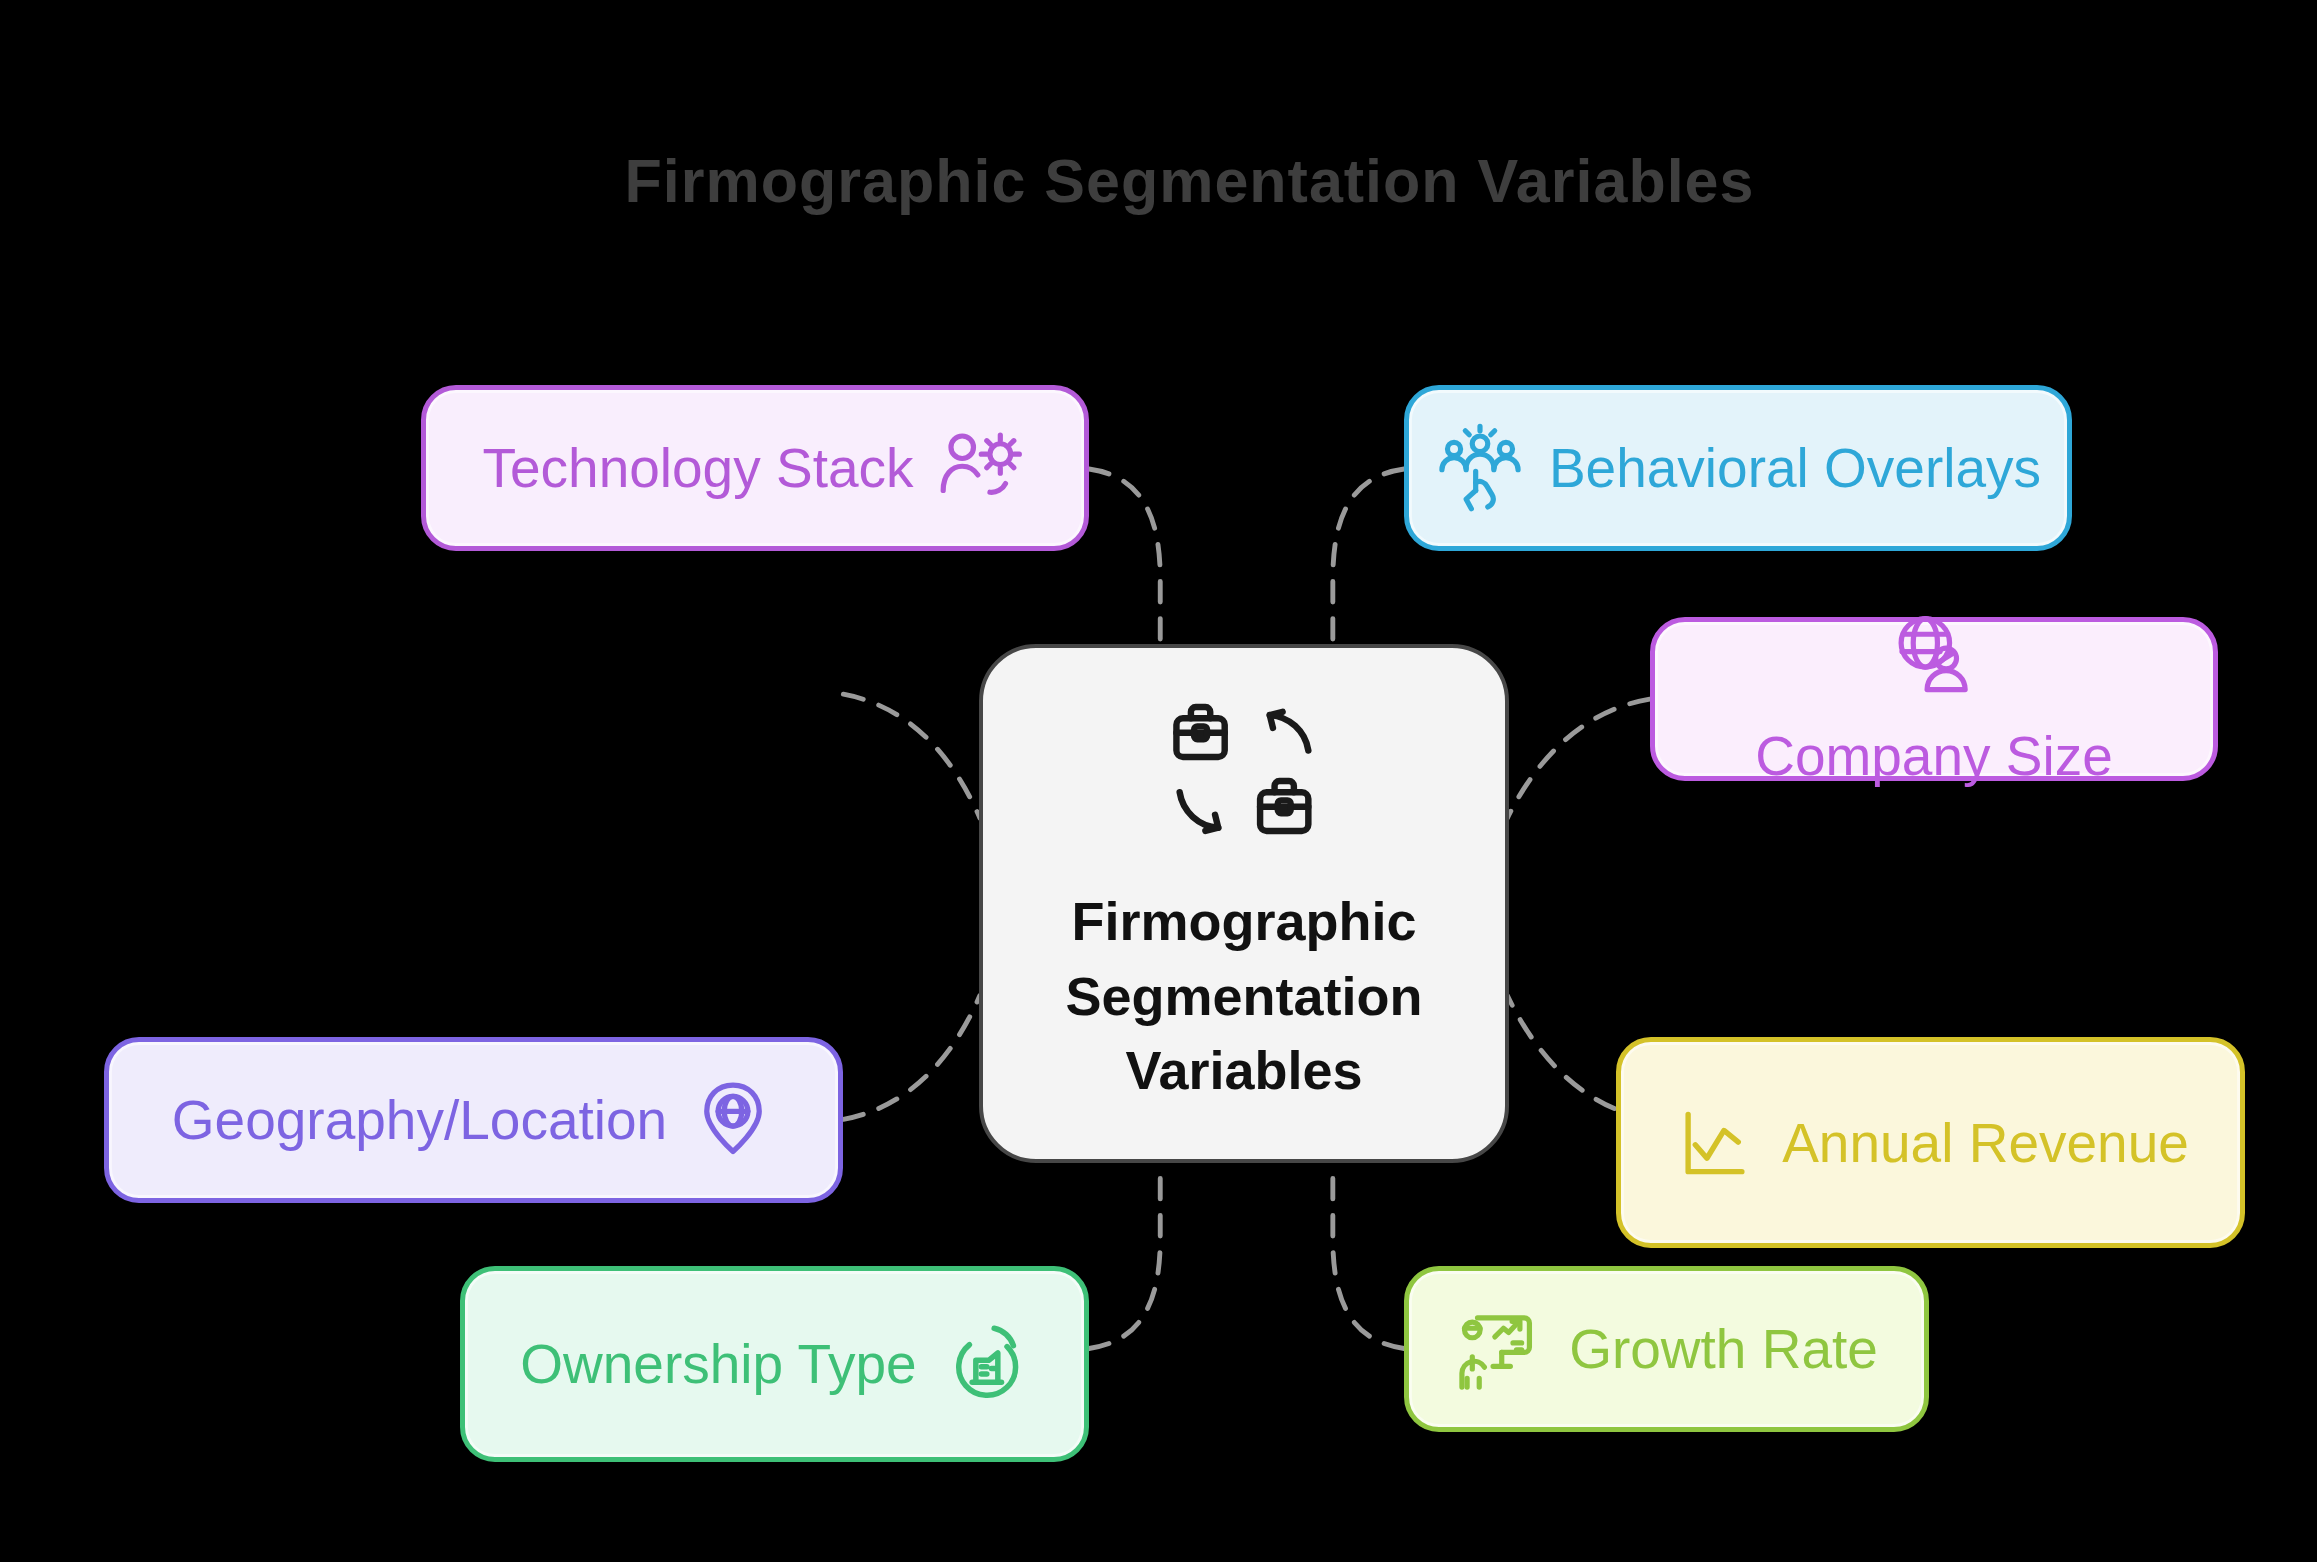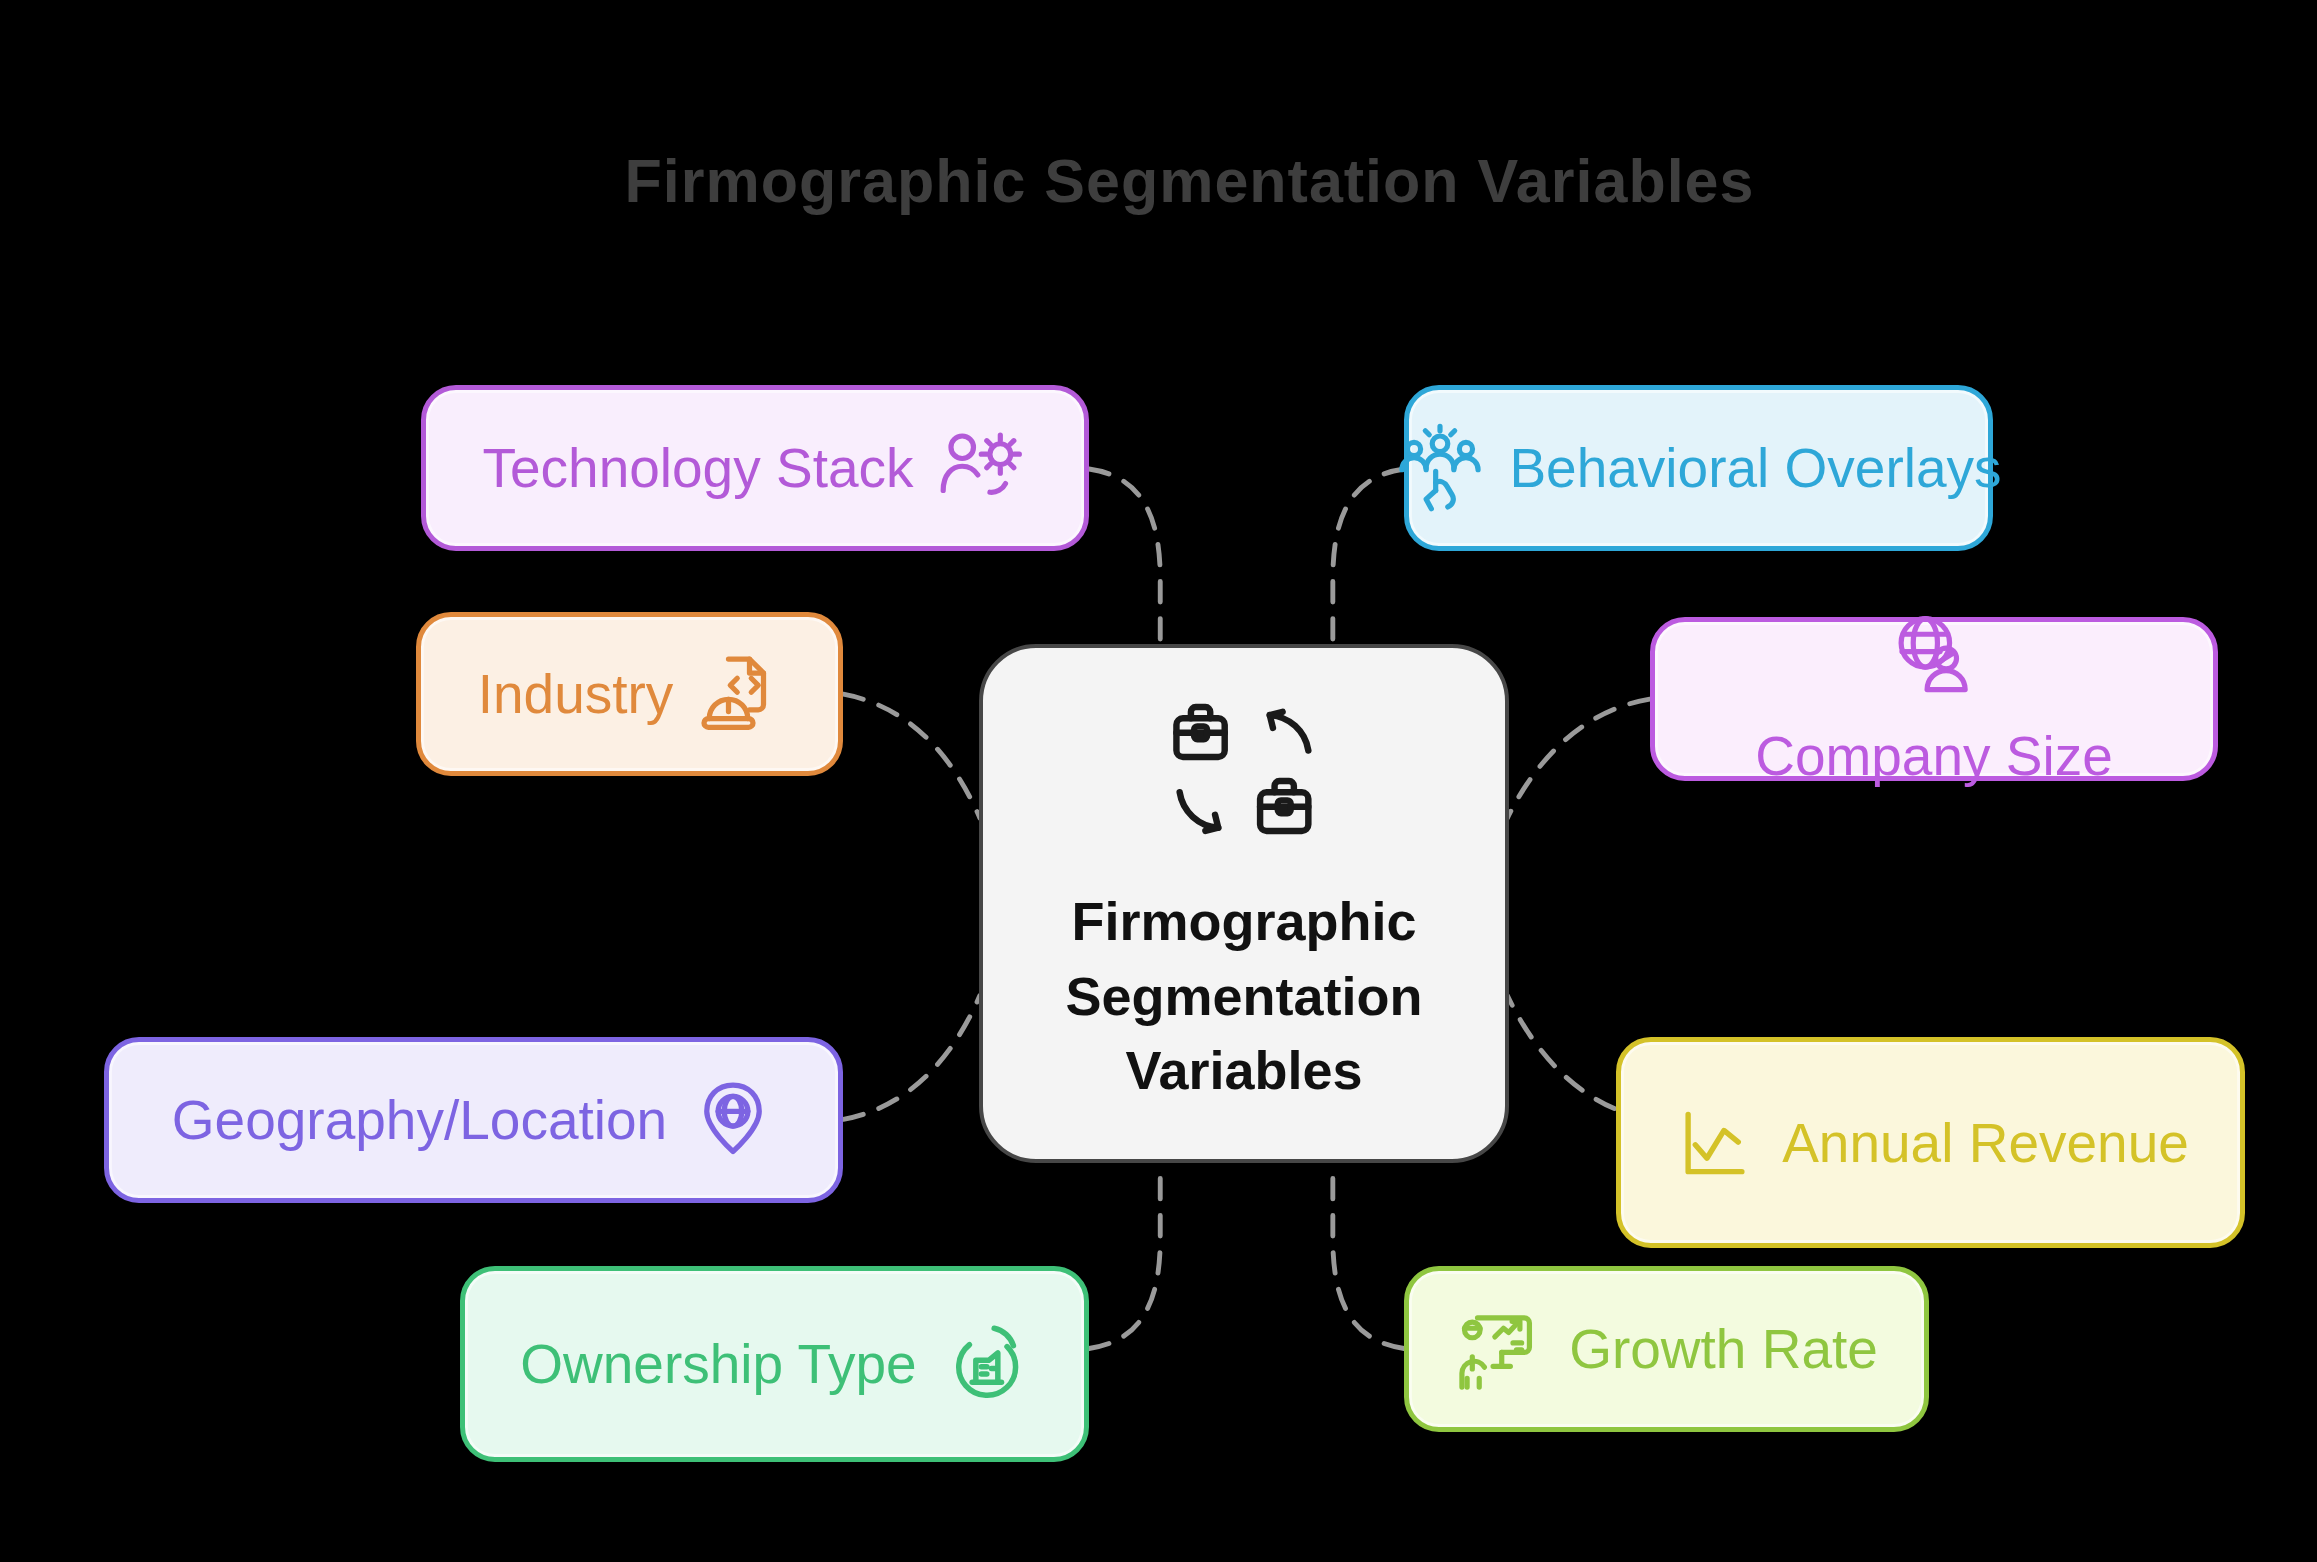--- a/index.html
+++ b/index.html
@@ -40,21 +40,21 @@
     font-size:54px; font-weight:bold; line-height:1.38; text-align:center;
     margin-top:37px; color:var(--center-text,#111); width:449px;
   }
   .ic { stroke:currentColor; fill:none; stroke-width:3; stroke-linecap:round; stroke-linejoin:round; }
   .ic-center { stroke:#1a1a1a; fill:none; stroke-width:4; stroke-linecap:round; stroke-linejoin:round; }
 
   .pos-technology-stack { left:390px; top:385px; width:668px; height:166px; }
   .pos-industry        { left:385px; top:612px; width:427px; height:164px; }
   .pos-geography       { left:73px;  top:1037px; width:739px; height:166px; }
   .pos-ownership       { left:429px; top:1266px; width:629px; height:196px; }
-  .pos-behavioral      { left:1373px; top:385px; width:589px; height:166px; }
+  .pos-behavioral      { left:1373px; top:385px; width:668px; height:166px; }
   .pos-company         { left:1619px; top:617px; width:568px; height:164px;flex-direction:column; }
   .pos-annual          { left:1585px; top:1037px; width:629px; height:211px; }
   .pos-growth          { left:1373px; top:1266px; width:525px; height:166px; }
   .pos-center          { left:948px; top:644px; width:530px; height:519px; }
 </style>
 </head>
 <body>
 
 <div class="canvas" style="--bg: #000000; --connector-color: #9a9a9a; --title-color: #3e3e3e;">
 
@@ -97,31 +97,20 @@
     <span class="label">Technology Stack</span>
     <svg class="ic icon" width="90" height="84" viewBox="0 0 52 48">
       <circle cx="14" cy="12" r="6.5"></circle>
       <path d="M3 37 c0 -9 5 -14 11 -14 c4 0 7 2 9 5"></path>
       <circle cx="36" cy="16" r="6"></circle>
       <path d="M44 16 h3 M41.7 21.7 l2.1 2.1 M36 24 v3 M30.3 21.7 l-2.1 2.1 M28 16 h-3 M30.3 10.3 l-2.1 -2.1 M36 8 V5 M41.7 10.3 l2.1 -2.1"></path>
       <path d="M30 38 a9 9 0 0 0 9 -5"></path>
     </svg>
   </div>
 
-  <div class="node pos-industry" style="--accent: #e0893c; --fill: #fcf0e4;">
-    <span class="label">Industry</span>
-    <svg class="ic icon" width="84" height="84" viewBox="0 0 48 48">
-      <path d="M18 4 h12 l8 8 v18 a3 3 0 0 1 -3 3 h-5"></path>
-      <path d="M30 4 v8 h8"></path>
-      <path d="M23 15 l-4 4 4 4 M31 15 l4 4 -4 4"></path>
-      <path d="M7 38 a11 11 0 0 1 22 0"></path>
-      <path d="M18 27 v7"></path>
-      <rect x="4" y="38" width="28" height="5" rx="2.5"></rect>
-    </svg>
-  </div>
 
   <div class="node pos-geography" style="--accent: #7d64e2; --fill: #efecfc;">
     <span class="label">Geography/Location</span>
     <svg class="ic icon" width="84" height="84" viewBox="0 0 48 48">
       <path d="M24 4 C15 4 9 10.5 9 19 c0 10 15 23 15 23 s15 -13 15 -23 C39 10.5 33 4 24 4 z"></path>
       <circle cx="24" cy="19" r="8.5"></circle>
       <path d="M15.5 19 h17"></path>
       <path d="M24 10.5 a5 8.5 0 0 1 0 17 a5 8.5 0 0 1 0 -17"></path>
     </svg>
   </div>

